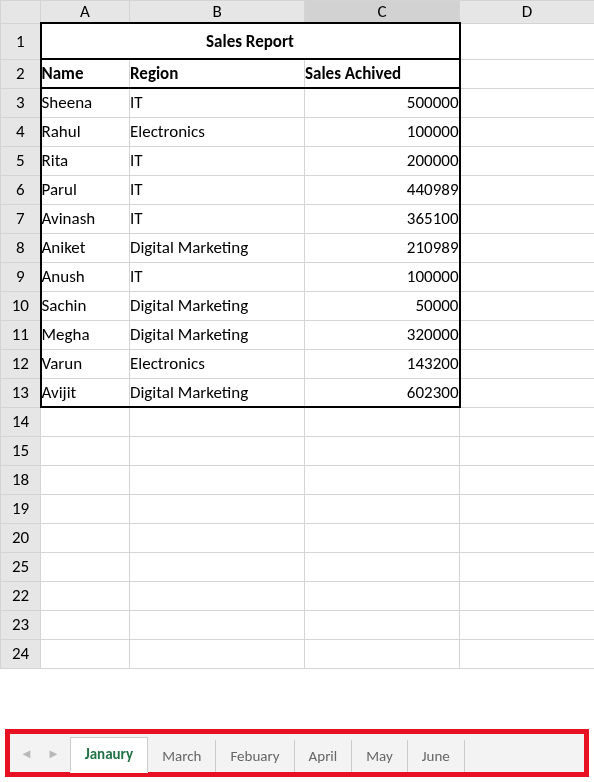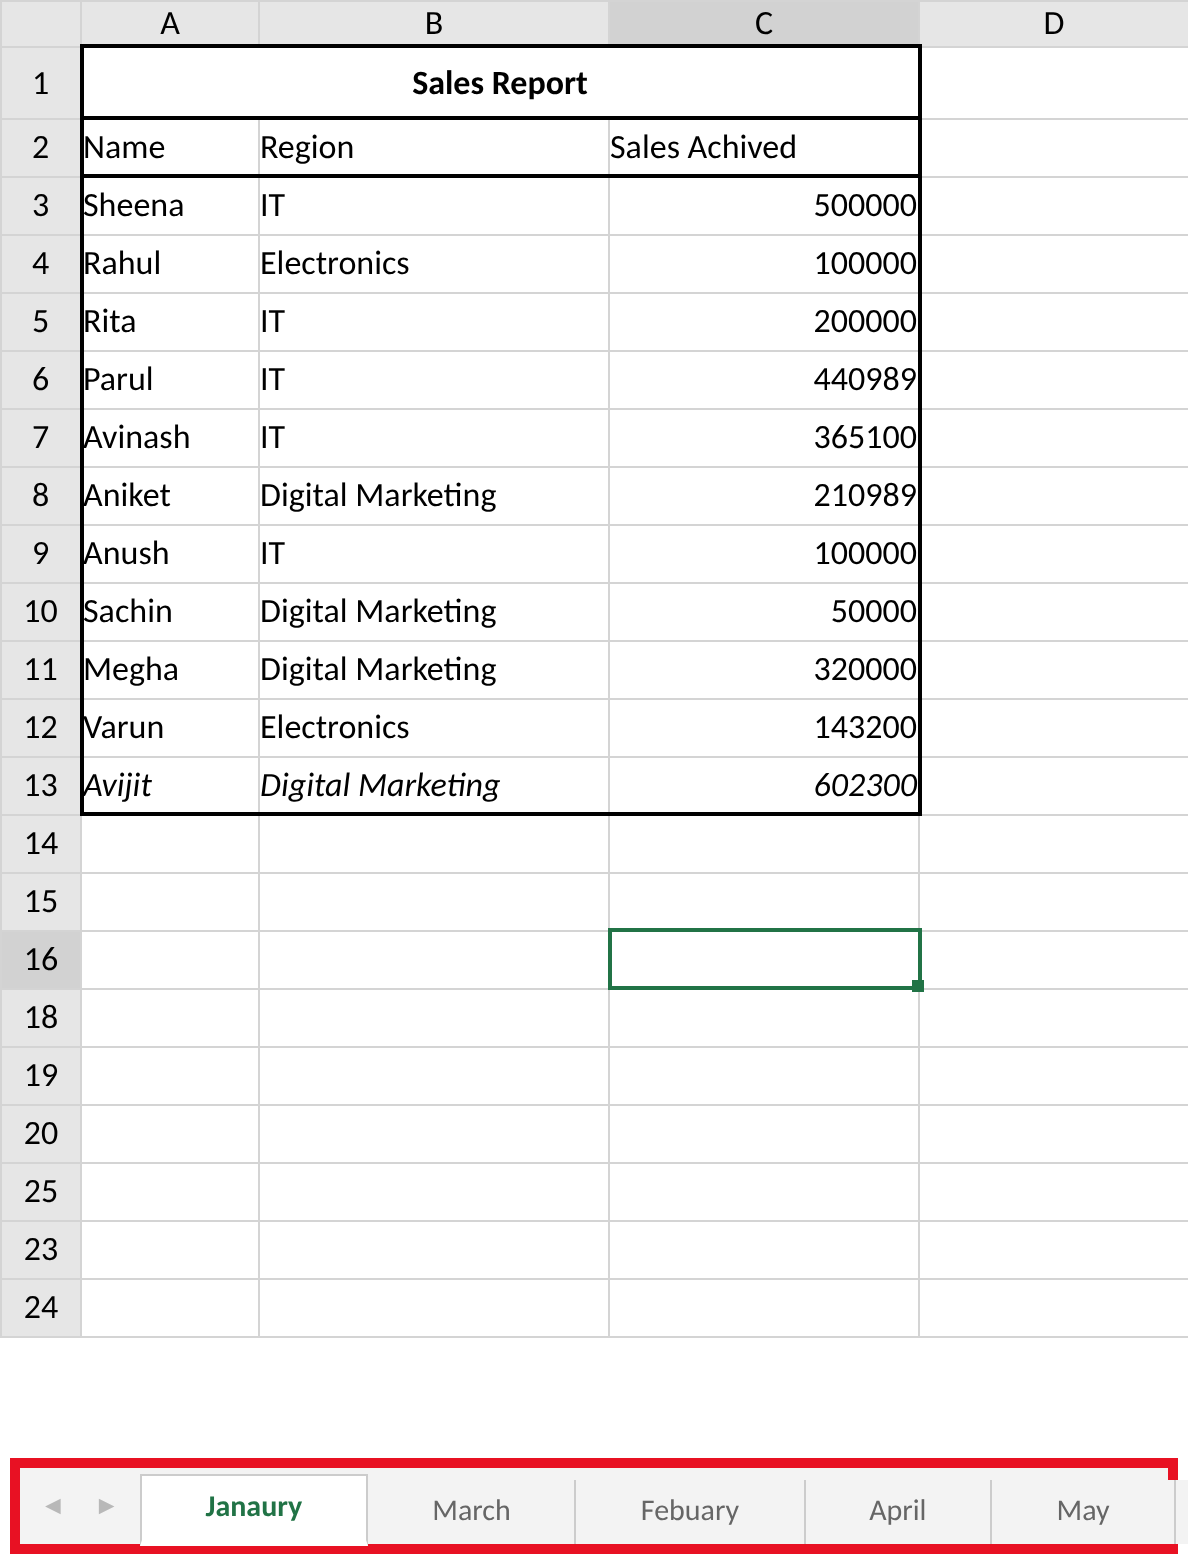--- a/index.html
+++ b/index.html
@@ -55,36 +55,36 @@
   .col-C { width: 155px; }
   .col-D { width: 135px; }
   .title-cell {
     font-size: 24px;
     font-weight: bold;
     text-align: center;
     border: 2px solid #000 !important;
     height: 36px !important;
   }
   .th-cell {
-    font-weight: normal;
+    font-weight: bold;
     font-size: 18px;
     padding-left: 4px;
     border-top: 2px solid #000 !important;
     border-bottom: 2px solid #000 !important;
   }
   .data-cell {
     padding-left: 4px;
   }
   .num-cell {
     text-align: right;
     padding-right: 4px;
   }
   .bL { border-left: 2px solid #000 !important; }
   .bR { border-right: 2px solid #000 !important; }
-  .bB { border-bottom: 2px solid #000 !important; font-style: italic; }
+  .bB { border-bottom: 2px solid #000 !important; }
   .selected-cell {
     border: 2px solid #217346 !important;
     position: relative;
   }
   .selected-cell::after {
     content: "";
     position: absolute;
     right: -3px;
     bottom: -3px;
     width: 6px;
@@ -116,21 +116,21 @@
     color: #b8b8b8;
     cursor: default;
   }
   .tabs {
     display: flex;
     align-items: flex-end;
     flex: 1;
     padding-bottom: 0;
   }
   .tab {
-    padding: 7px 32px;
+    padding: 7px 14px;
     font-size: 15px;
     color: #666;
     border-right: 1px solid #ccc;
     background: #f3f3f3;
     cursor: pointer;
   }
   .tab.active {
     background: #fff;
     color: #217346;
     font-weight: bold;
@@ -249,27 +249,20 @@
         <td></td>
       </tr>
   <tr>
         <td class="row-hdr">15</td>
         <td></td>
         <td></td>
         <td></td>
         <td></td>
       </tr>
   <tr>
-        <td class="row-hdr sel">16</td>
-        <td></td>
-        <td></td>
-        <td class="selected-cell"></td>
-        <td></td>
-      </tr>
-  <tr>
         <td class="row-hdr">18</td>
         <td></td>
         <td></td>
         <td></td>
         <td></td>
       </tr>
   <tr>
         <td class="row-hdr">19</td>
         <td></td>
         <td></td>
@@ -278,20 +271,27 @@
       </tr>
   <tr>
         <td class="row-hdr">20</td>
         <td></td>
         <td></td>
         <td></td>
         <td></td>
       </tr>
   <tr>
         <td class="row-hdr">25</td>
+        <td></td>
+        <td></td>
+        <td></td>
+        <td></td>
+      </tr>
+  <tr>
+        <td class="row-hdr">22</td>
         <td></td>
         <td></td>
         <td></td>
         <td></td>
       </tr>
   <tr>
         <td class="row-hdr">23</td>
         <td></td>
         <td></td>
         <td></td>

